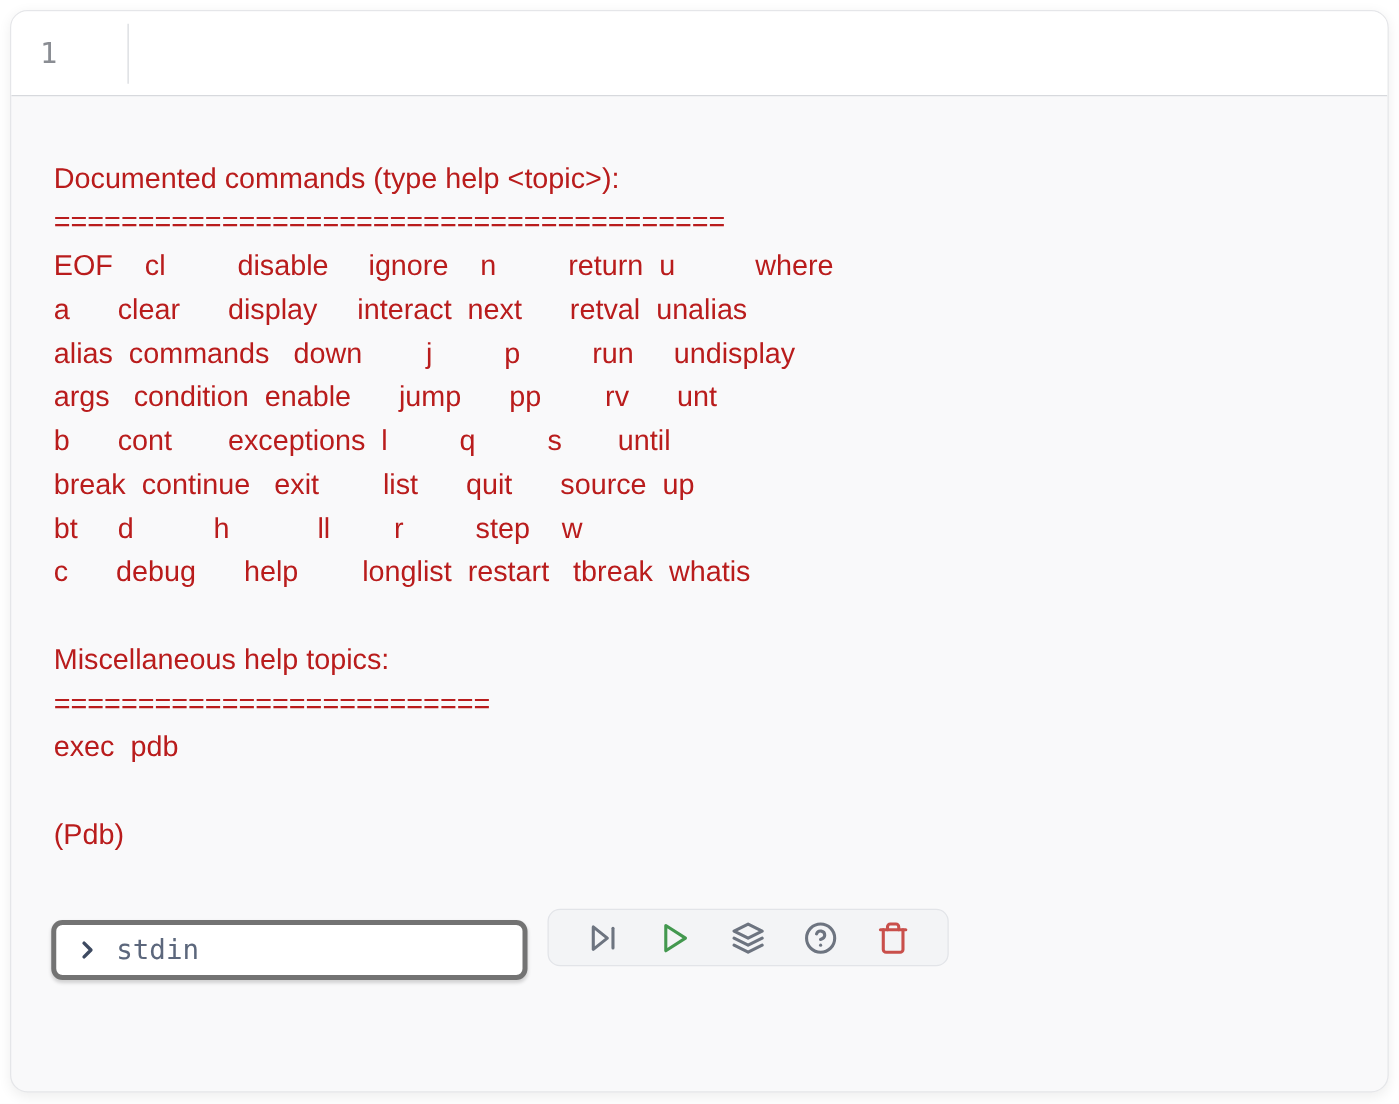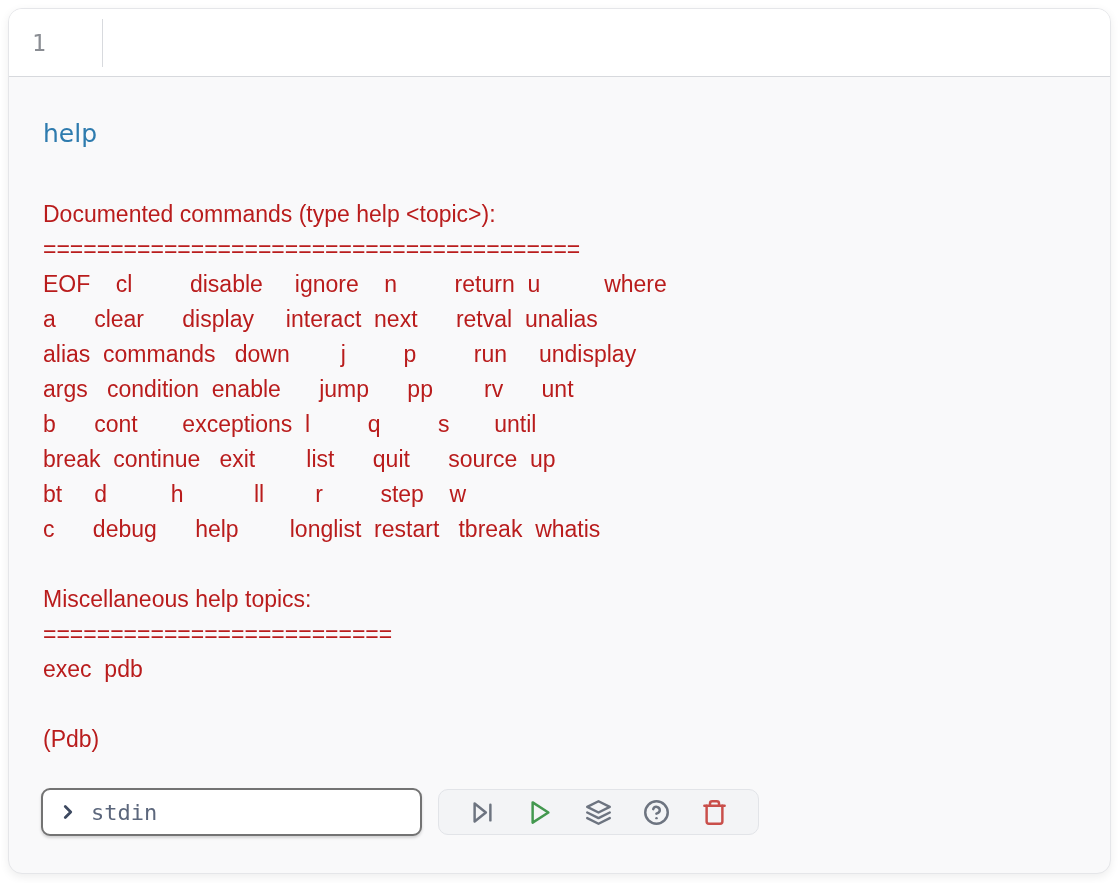--- a/index.html
+++ b/index.html
@@ -58,25 +58,26 @@
     white-space:pre;
   }
   
   .controls {
     display:flex; align-items:center;
     margin-top:31px; margin-left:-2px;
   }
   .stdin-box {
     width:381px; height:48px;
     background:#ffffff;
-    border:2px solid #737373;
+    border:4px solid #737373;
     border-radius:9px;
     box-shadow:0 2px 3px rgba(0,0,0,.16);
     display:flex; align-items:center;
     padding:2px 14px;
+    margin-top:20px;
   }
   .stdin-box svg { flex:0 0 auto; }
   .stdin-input {
     border:none; outline:none; background:transparent;
     margin-left:10px; width:100%;
     font-family:"DejaVu Sans Mono", monospace;
     font-size:22px; color:#3e4a61;
   }
   .stdin-input::placeholder { color:#5c677c; opacity:1; }
   .btn-group {
@@ -114,21 +115,20 @@
 <div class="widget">
 
   <div class="editor">
     <div class="gutter">
       <span>1</span>
     </div>
     <div class="gutter-divider"></div>
   </div>
 
   <div class="console">
-    <div class="echo">help</div>
 
     <pre class="out">Documented commands (type help &lt;topic&gt;):
 ========================================
 EOF    cl         disable     ignore    n         return  u          where
 a      clear      display     interact  next      retval  unalias
 alias  commands   down        j         p         run     undisplay
 args   condition  enable      jump      pp        rv      unt
 b      cont       exceptions  l         q         s       until
 break  continue   exit        list      quit      source  up
 bt     d          h           ll        r         step    w

